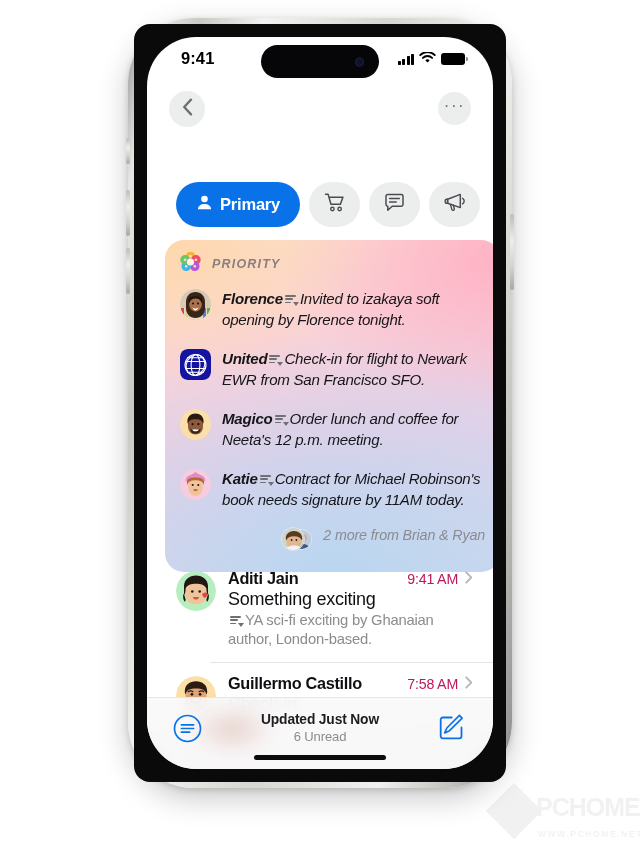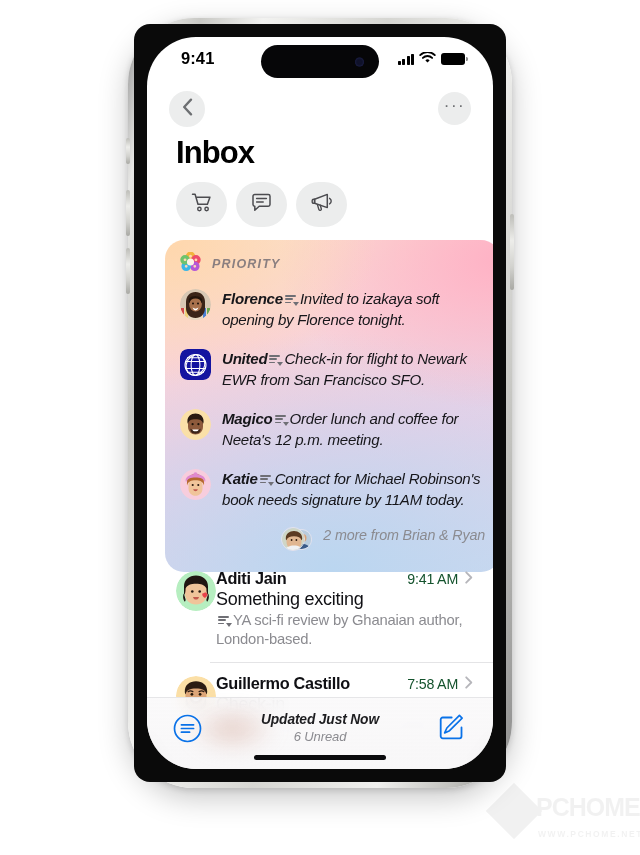--- a/index.html
+++ b/index.html
@@ -108,41 +108,41 @@
   .sumglyph{ display:inline-block; width:13px; height:11px; position:relative; vertical-align:-1px; margin:0 2px; }
   .sumglyph i{ position:absolute; left:0; height:1.5px; background:#6f6f75; border-radius:1px; }
   .sumglyph i:nth-child(1){ top:1px; width:11px; }
   .sumglyph i:nth-child(2){ top:4.3px; width:8px; }
   .sumglyph i:nth-child(3){ top:7.6px; width:6px; }
   .sumglyph b{ position:absolute; right:-1px; bottom:-1px; width:0; height:0;
     border-left:3.2px solid transparent; border-right:3.2px solid transparent; border-top:4.6px solid #6f6f75; }
 
   
   #maillist{ position:absolute; left:0; top:520px; width:100%; }
-  .mrow{ display:flex; padding:12px 20px 13px 29px; position:relative; }
+  .mrow{ display:flex; gap:12px; padding:12px 20px 13px 29px; position:relative; }
   .mrow + .mrow:before{ content:""; position:absolute; left:63px; right:0; top:0; height:1px; background:#e4e4e6; }
   .mav{ width:40px; height:40px; border-radius:50%; flex:0 0 40px; overflow:hidden; position:relative; margin-top:2px; }
   .mbody{ flex:1; min-width:0; }
   .mline1{ display:flex; align-items:baseline; justify-content:space-between; gap:8px; }
   .mname{ font-size:16.3px; font-weight:700; color:#101014; letter-spacing:-.3px; }
   .mright{ display:flex; align-items:center; gap:7px; flex:0 0 auto; }
-  .mtime{ font-size:14.2px; color:#14532d; letter-spacing:-.2px; }
+  .mtime{ font-size:14.2px; color:#be185d; letter-spacing:-.2px; }
   .msubj{ font-size:18px; color:#101014; letter-spacing:-.25px; margin-top:1px; }
   .mprev{ font-size:14.8px; color:#8b8b90; line-height:19px; letter-spacing:-.2px; margin-top:1px; }
 
   
   #bottombar{
     position:absolute; left:0; bottom:0; width:100%; height:72px;
     background:linear-gradient(180deg,rgba(250,249,250,.92),rgba(248,247,248,1));
     border-top:1px solid #e6e6e8; backdrop-filter:blur(8px);
   }
   #blur-blob{ position:absolute; left:40px; top:6px; width:90px; height:50px; border-radius:50%;
     background:radial-gradient(closest-side,rgba(210,165,150,.5),rgba(210,165,150,0)); filter:blur(9px); }
   #filter-btn{ position:absolute; left:26px; top:16px; width:29px; height:29px; }
-  #bottom-center{ position:absolute; left:0; right:0; top:14px; text-align:center;font-style:italic; }
+  #bottom-center{ position:absolute; left:0; right:0; top:14px; text-align:center; }
   #updated{ font-size:13.8px; font-weight:700; color:#1d1d20; letter-spacing:-.15px; }
   #unread{ font-size:13px; color:#8b8b90; margin-top:2px; letter-spacing:-.1px; }
   #compose-btn{ position:absolute; right:26px; top:14px; width:30px; height:30px; }
   #homebar{ position:absolute; left:50%; transform:translateX(-50%); bottom:9px; width:132px; height:5px; border-radius:3px; background:#0b0b0d; }
 
   
   #watermark{ position:absolute; right:10px; bottom:8px; width:140px; height:62px; opacity:.07; }
   #wm-text{ position:absolute; left:46px; top:8px; font-size:25px; font-weight:800; color:#4a4a4a; letter-spacing:-1px; }
   #wm-sub{ position:absolute; left:48px; bottom:8px; font-size:8.5px; font-weight:700; color:#4a4a4a; letter-spacing:1.6px; }
   #wm-dia{ position:absolute; left:4px; top:6px; width:40px; height:40px; background:#4a4a4a; transform:rotate(45deg); }
@@ -189,23 +189,31 @@
               <svg width="11" height="18" viewBox="0 0 11 18">
                 <path d="M9 1.6 2.2 9 9 16.4" stroke="#6d6f72" stroke-width="2.3" fill="none" stroke-linecap="round" stroke-linejoin="round"></path>
               </svg>
             </span>
           </div>
           <div id="more-btn">
             <span>···</span>
           </div>
         </div>
 
-        <div id="title">Inbox</div>
 
         <div id="tabs">
+          <div class="tab pill">
+            <span>
+              <svg width="17" height="17" viewBox="0 0 17 17">
+                <circle cx="8.5" cy="5" r="3.3" fill="#fff"></circle>
+                <path d="M1.9 15.2c0-3.3 3-5.3 6.6-5.3s6.6 2 6.6 5.3z" fill="#fff"></path>
+              </svg>
+            </span>
+            <span class="tab-label">Primary</span>
+          </div>
 
           <div class="tab sq">
             <span>
               <svg width="22" height="21" viewBox="0 0 22 21">
                 <path d="M1.5 2.2h2.6l2.9 10.1h9.4l2.5-7.1H6" stroke="#4c4c50" stroke-width="1.5" fill="none" stroke-linecap="round" stroke-linejoin="round"></path>
                 <circle cx="8.4" cy="17" r="1.7" stroke="#4c4c50" stroke-width="1.4" fill="none"></circle>
                 <circle cx="15.6" cy="17" r="1.7" stroke="#4c4c50" stroke-width="1.4" fill="none"></circle>
               </svg>
             </span>
           </div>
@@ -368,21 +376,21 @@
                 <span class="mright">
                   <span class="mtime">9:41 AM</span>
                   <span>
                     <svg width="8" height="13" viewBox="0 0 8 13">
                         <path d="M1.2 1.3 6.3 6.5 1.2 11.7" stroke="#b6b6bb" stroke-width="1.8" fill="none" stroke-linecap="round" stroke-linejoin="round"></path>
                       </svg>
                   </span>
                 </span>
               </div>
               <div class="msubj">Something exciting</div>
-              <div class="mprev"><span class="sumglyph"><i></i><i></i><i></i><b></b></span><span>YA sci-fi review by Ghanaian author, London-based.</span></div>
+              <div class="mprev"><span class="sumglyph"><i></i><i></i><i></i><b></b></span><span>YA sci-fi exciting by Ghanaian author, London-based.</span></div>
             </div>
           </div>
 
           <div class="mrow">
             <span class="mav">
               <svg width="40" height="40" viewBox="0 0 40 40">
                 <circle cx="20" cy="20" r="20" fill="#fbdfa6"></circle>
                 <path d="M9.5 18.5c0-6 4.7-10.5 10.5-10.5S30.5 12.5 30.5 18.5v4.5c0 6-4.7 10.5-10.5 10.5S9.5 29 9.5 23z" fill="#dda678"></path>
                 <path d="M8.8 15.5C8.8 9 13.6 5.3 20 5.3s11.2 3.7 11.2 10.2c0 1.4-.4 2.4-.9 2.8-.6-4.2-4.4-5.8-10.3-5.8S10.3 14.1 9.7 18.3c-.5-.4-.9-1.4-.9-2.8z" fill="#2c1c12"></path>
                 <path d="M11 22c0 6 4 9.6 9 9.6s9-3.6 9-9.6c1.1 1.1 1.5 3.4 1.4 5.3-.4 4.3-4.6 7.3-10.4 7.3S10 31.6 9.6 27.3C9.5 25.4 9.9 23.1 11 22z" fill="#33210f"></path>

